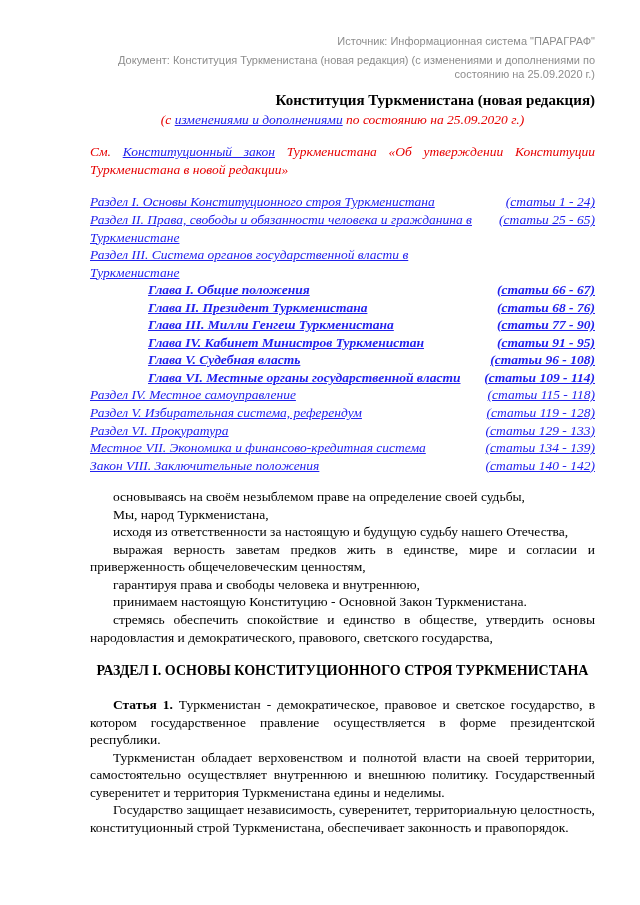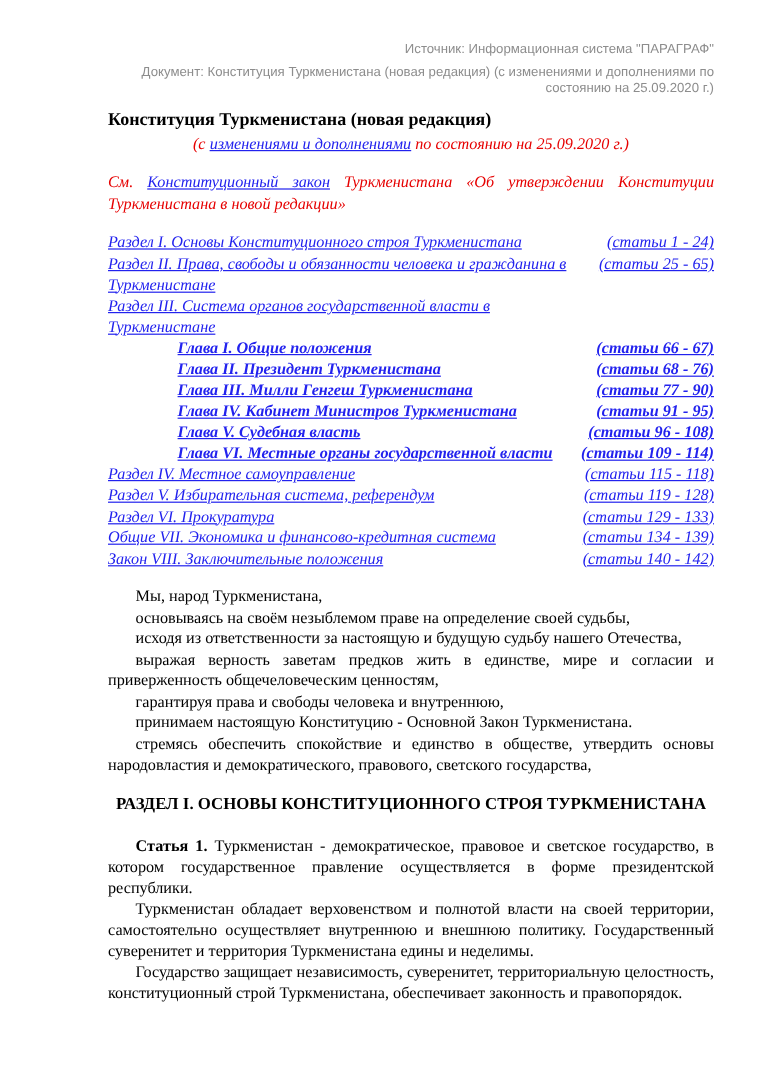--- a/index.html
+++ b/index.html
@@ -20,21 +20,21 @@
     font-family: "Liberation Sans", sans-serif;
     font-size: 11px;
     line-height: 1.28;
     color: #8d8d8d;
     text-align: right;
   }
   .meta-source { margin-bottom: 5px; }
   
   .doc-title {
     margin-top: 10px;
-    text-align: left;
+    text-align: right;
     font-size: 15px;
     font-weight: bold;
     line-height: 1.2;
   }
   .doc-subtitle {
     text-align: center;
     font-size: 13.5px;
     font-style: italic;
     color: #e60000;
     line-height: 1.3;
@@ -120,21 +120,21 @@
     </div>
     <div class="toc-row indent">
       <a class="doc-link toc-label">Глава II. Президент Туркменистана</a>
       <a class="doc-link toc-articles">(статьи 68 - 76)</a>
     </div>
     <div class="toc-row indent">
       <a class="doc-link toc-label">Глава III. Милли Генгеш Туркменистана</a>
       <a class="doc-link toc-articles">(статьи 77 - 90)</a>
     </div>
     <div class="toc-row indent">
-      <a class="doc-link toc-label">Глава IV. Кабинет Министров Туркменистана</a>
+      <a class="doc-link toc-label">Глава IV. Кабинет Министров Туркменистан</a>
       <a class="doc-link toc-articles">(статьи 91 - 95)</a>
     </div>
     <div class="toc-row indent">
       <a class="doc-link toc-label">Глава V. Судебная власть</a>
       <a class="doc-link toc-articles">(статьи 96 - 108)</a>
     </div>
     <div class="toc-row indent">
       <a class="doc-link toc-label">Глава VI. Местные органы государственной власти</a>
       <a class="doc-link toc-articles">(статьи 109 - 114)</a>
     </div>
@@ -144,32 +144,32 @@
     </div>
     <div class="toc-row">
       <a class="doc-link toc-label">Раздел V. Избирательная система, референдум</a>
       <a class="doc-link toc-articles">(статьи 119 - 128)</a>
     </div>
     <div class="toc-row">
       <a class="doc-link toc-label">Раздел VI. Прокуратура</a>
       <a class="doc-link toc-articles">(статьи 129 - 133)</a>
     </div>
     <div class="toc-row">
-      <a class="doc-link toc-label">Общие VII. Экономика и финансово-кредитная система</a>
+      <a class="doc-link toc-label">Местное VII. Экономика и финансово-кредитная система</a>
       <a class="doc-link toc-articles">(статьи 134 - 139)</a>
     </div>
     <div class="toc-row">
       <a class="doc-link toc-label">Закон VIII. Заключительные положения</a>
       <a class="doc-link toc-articles">(статьи 140 - 142)</a>
     </div>
   </div>
 
   <div class="preamble">
+    <p class="para">основываясь на своём незыблемом праве на определение своей судьбы,</p>
     <p class="para">Мы, народ Туркменистана,</p>
-    <p class="para">основываясь на своём незыблемом праве на определение своей судьбы,</p>
     <p class="para">исходя из ответственности за настоящую и будущую судьбу нашего Отечества,</p>
     <p class="para">выражая верность заветам предков жить в единстве, мире и согласии и приверженность общечеловеческим ценностям,</p>
     <p class="para">гарантируя права и свободы человека и внутреннюю,</p>
     <p class="para">принимаем настоящую Конституцию - Основной Закон Туркменистана.</p>
     <p class="para">стремясь обеспечить спокойствие и единство в обществе, утвердить основы народовластия и демократического, правового, светского государства,</p>
   </div>
 
   <h2 class="section-heading">РАЗДЕЛ I. ОСНОВЫ КОНСТИТУЦИОННОГО СТРОЯ ТУРКМЕНИСТАНА</h2>
 
   <div class="article-block">

